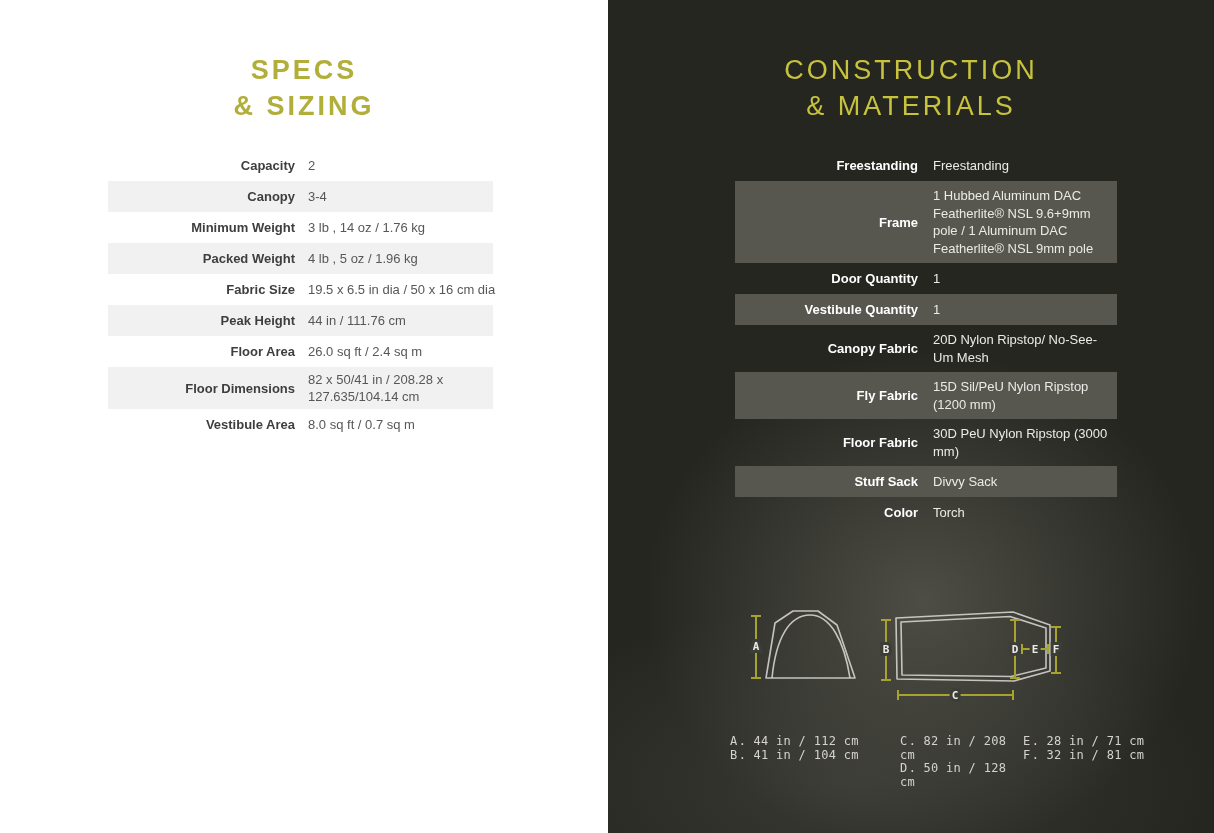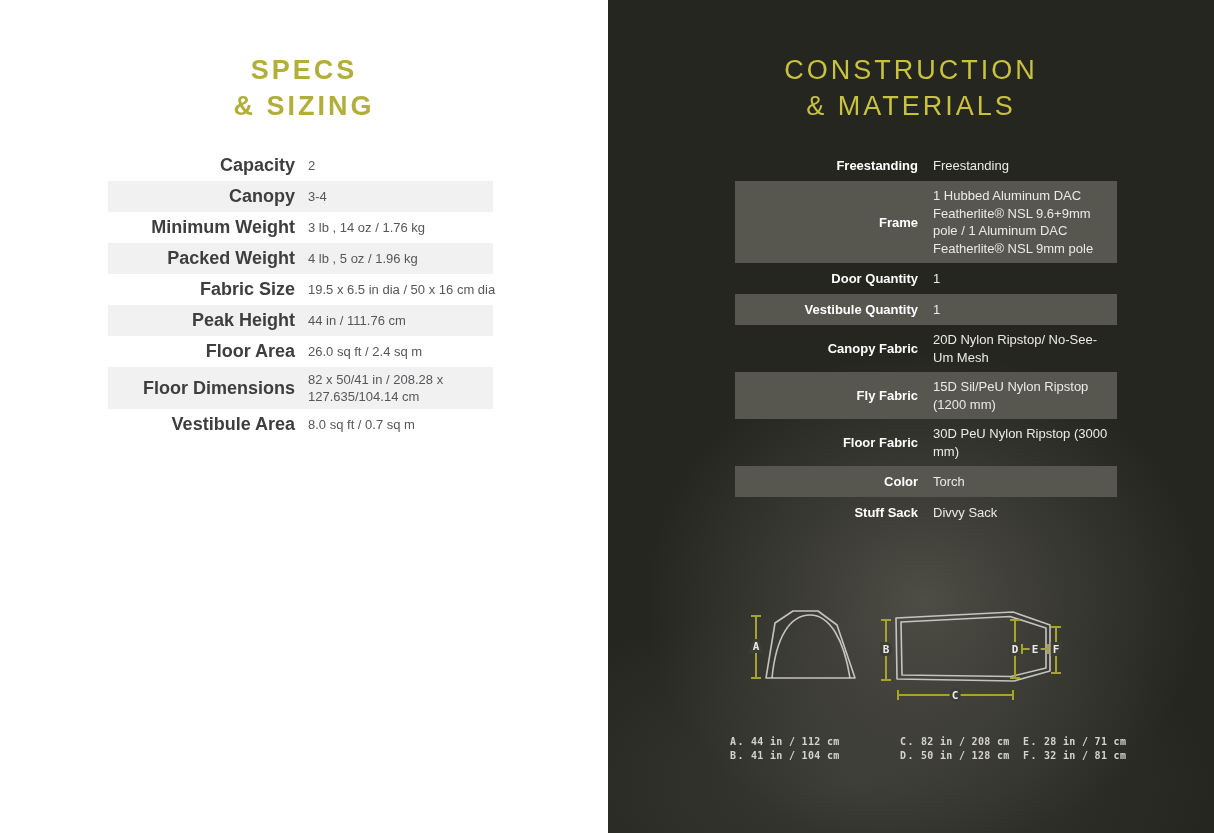--- a/index.html
+++ b/index.html
@@ -8,21 +8,21 @@
   .page { position:relative; width:1214px; height:833px; display:flex; }
 
   
   .left-panel { position:relative; width:608px; height:732px; background:#ffffff; }
   .left-panel .panel-title { position:absolute; top:52px; left:0; width:100%;
     text-align:center; color:#b2ae3a; font-weight:700; font-size:27px;
     letter-spacing:3px; line-height:36px; }
   .spec-table { position:absolute; left:108px; top:150px; width:385px; }
   .spec-row { display:flex; align-items:center; min-height:31px; padding:4px 0; }
   .spec-row:nth-child(even) { background:#f1f1f2; }
-  .spec-label { width:187px; text-align:right; font-weight:700; font-size:18px;
+  .spec-label { width:187px; text-align:right; font-weight:700; font-size:13px;
     color:#3e3e3e; flex:none; }
   .spec-value { margin-left:13px; width:190px; font-size:13px; color:#57575a;
     line-height:17px; flex:none; }
 
   
   .right-panel { position:relative; width:606px; height:833px;
     background:
       radial-gradient(46% 30% at 52% 72%, rgba(84,84,76,0.85) 0%, rgba(84,84,76,0) 100%),
       radial-gradient(60% 22% at 40% 94%, rgba(70,70,64,0.6) 0%, rgba(70,70,64,0) 100%),
       #262621;
@@ -42,22 +42,22 @@
   .diagram-wrap { position:absolute; left:122px; top:595px; width:380px; height:180px; }
   .tent-line { fill:none; stroke:#d7d6d2; stroke-width:1.6; stroke-linejoin:round; opacity:0.88; }
   .meas { stroke:#a6a32f; stroke-width:2; }
   .meas-letter { fill:#eceae6; font-weight:700; font-size:11px;
     font-family:"DejaVu Sans Mono", monospace; text-anchor:middle;
     paint-order:stroke; stroke:#3d3d37; stroke-width:6; }
   .dims { position:absolute; left:122px; top:735px; width:420px; display:flex; }
   .dim-col { flex:none; }
   .dim-col-a { width:134px; }
   .dim-col-b { width:123px;margin-left:36px; }
-  .dim-line { font-family:"DejaVu Sans Mono", monospace; font-weight:700;
-    font-size:10px; line-height:13.5px; color:#d4d3cd; letter-spacing:0.3px; }
+  .dim-line { font-family:"DejaVu Sans Mono", monospace; font-weight:400;
+    font-size:12px; line-height:13.5px; color:#d4d3cd; letter-spacing:0.3px; }
   .dim-key { margin-right:6px; letter-spacing:1.5px; }
 </style>
 </head>
 <body>
 
 <div class="page">
 
   <section class="left-panel">
     <h2 class="panel-title">
       <span>SPECS</span><br>
@@ -133,26 +133,26 @@
       </div>
       <div class="con-row">
         <div class="con-label">Fly Fabric</div>
         <div class="con-value">15D Sil/PeU Nylon Ripstop (1200 mm)</div>
       </div>
       <div class="con-row">
         <div class="con-label">Floor Fabric</div>
         <div class="con-value">30D PeU Nylon Ripstop (3000 mm)</div>
       </div>
       <div class="con-row">
+        <div class="con-label">Stuff Sack</div>
+        <div class="con-value">Divvy Sack</div>
+      </div>
+      <div class="con-row">
         <div class="con-label">Color</div>
         <div class="con-value">Torch</div>
-      </div>
-      <div class="con-row">
-        <div class="con-label">Stuff Sack</div>
-        <div class="con-value">Divvy Sack</div>
       </div>
     </div>
 
     <div class="diagram-wrap">
       <svg width="380" height="180" viewBox="0 0 380 180">
 
         <g>
           <path class="tent-line" d="M36,83 L45,28 L63,16 L88,16 L107,30 L125,83 Z"></path>
           <path class="tent-line" d="M42,83 C46,42 60,20 80,20 C100,20 114,45 120,83"></path>
         </g>

